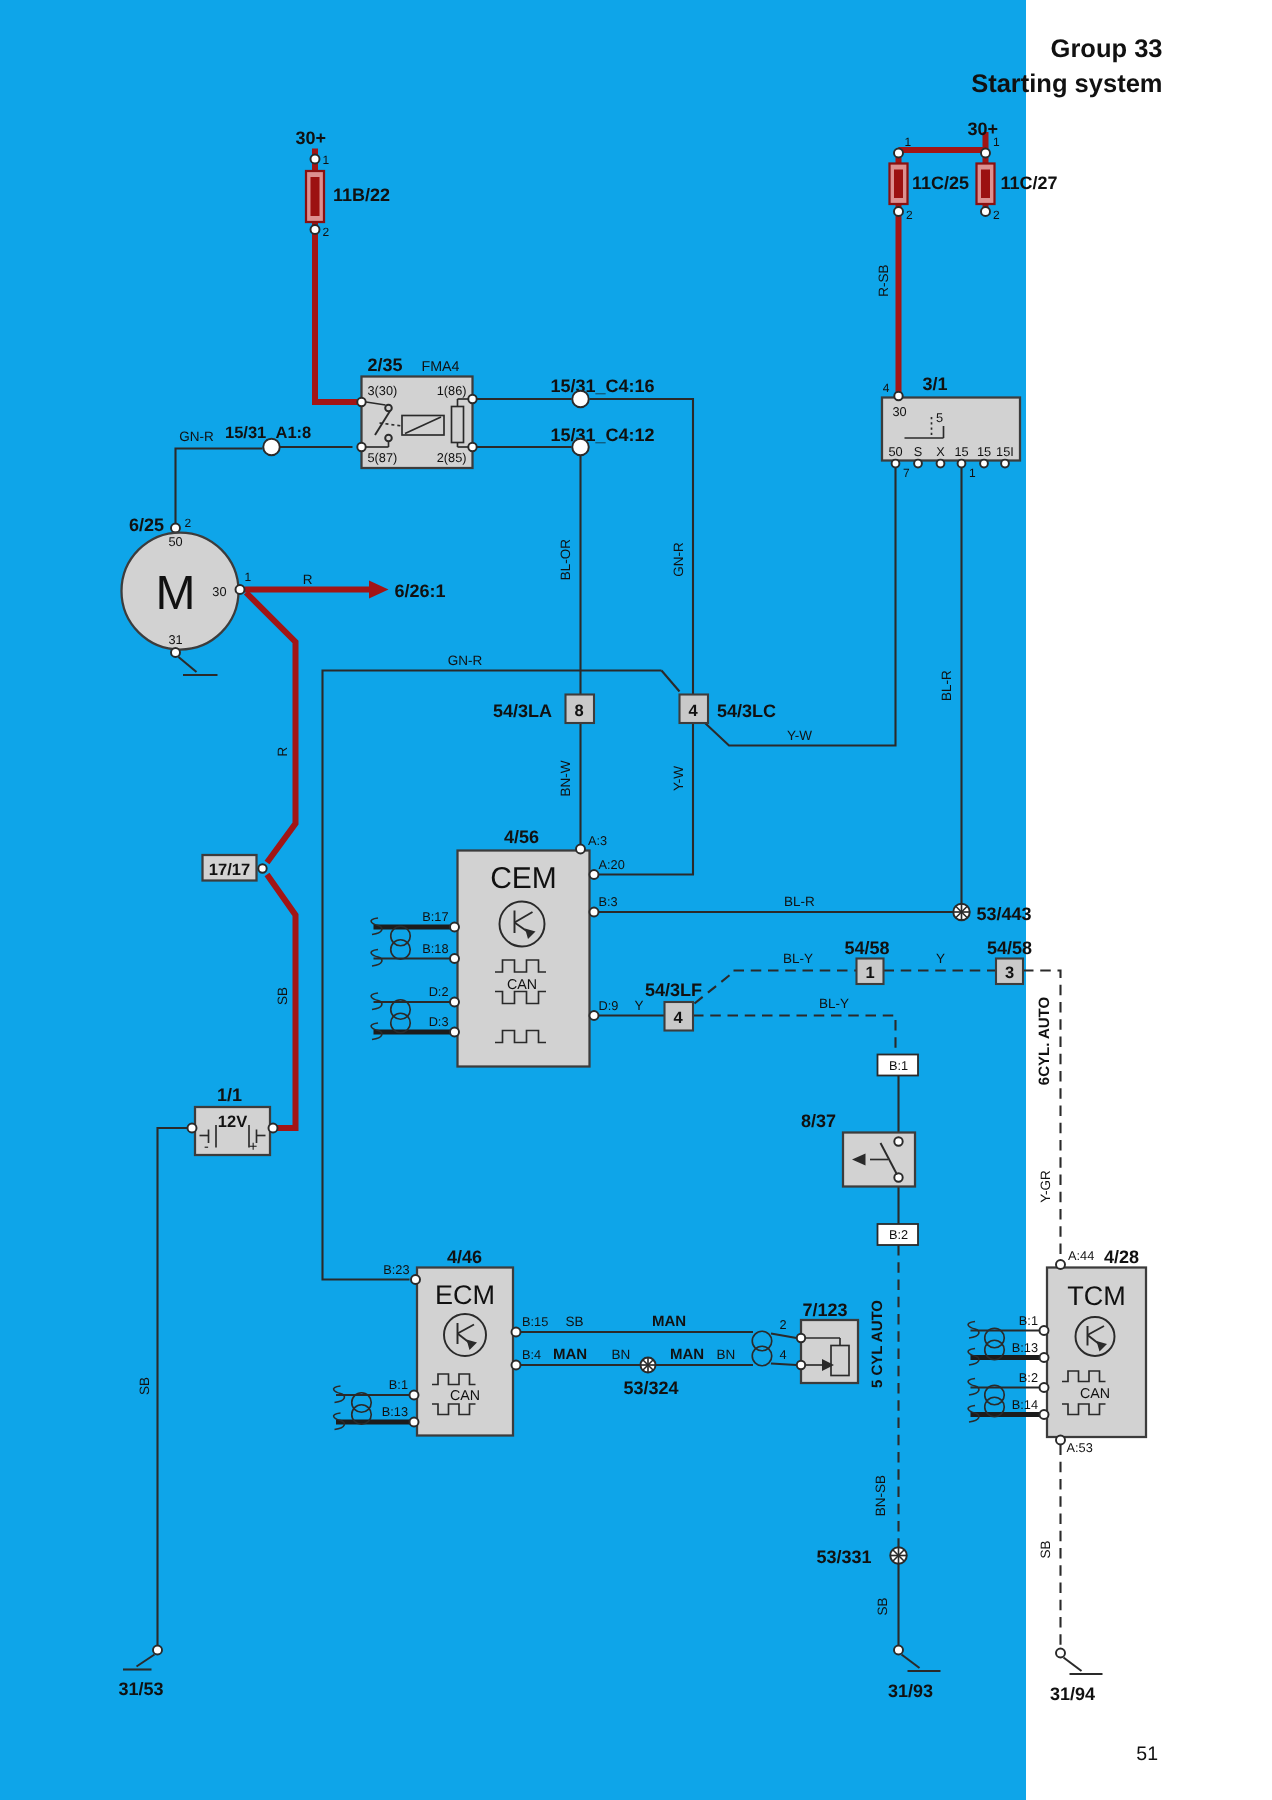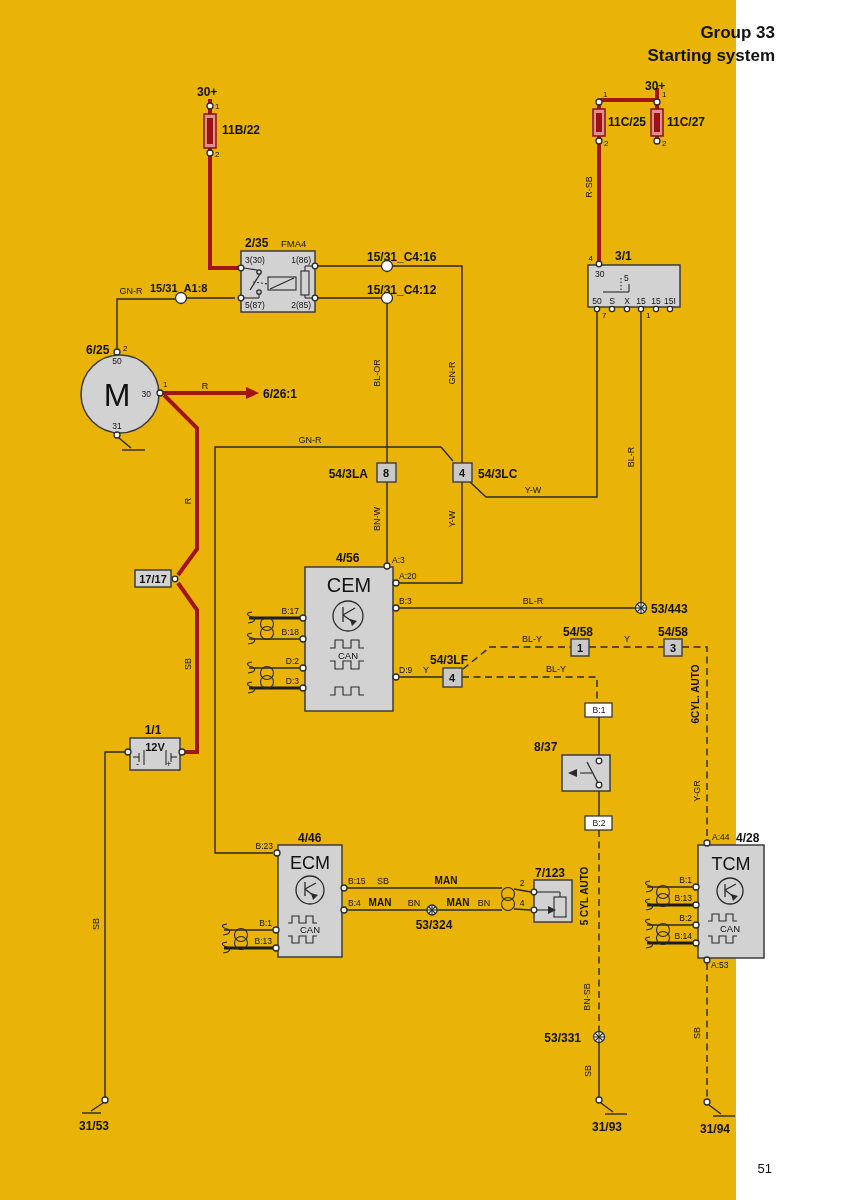--- a/index.html
+++ b/index.html
@@ -1,16 +1,16 @@
 <!DOCTYPE html>
 <html><head>
 <meta charset="utf-8">
 <style>
   html,body{margin:0;padding:0;background:#ffffff;}
-  .page{width:736px;height:1200px;position:relative;background:#eab308;}
+  .page{width:684px;height:1200px;position:relative;background:#0ea5e9;}
   svg{display:block;}
   text{font-family:"Liberation Sans","DejaVu Sans",sans-serif;fill:#111;}
   .t17b{font-size:17px;font-weight:bold;}
   .t13{font-size:13px;}
   .t12b{font-size:12px;font-weight:bold;}
   .t11b{font-size:11px;font-weight:bold;}
   .t10b{font-size:10px;font-weight:bold;}
   .t95{font-size:9.5px;}
   .t9{font-size:9px;}
   .t85{font-size:8.5px;}

